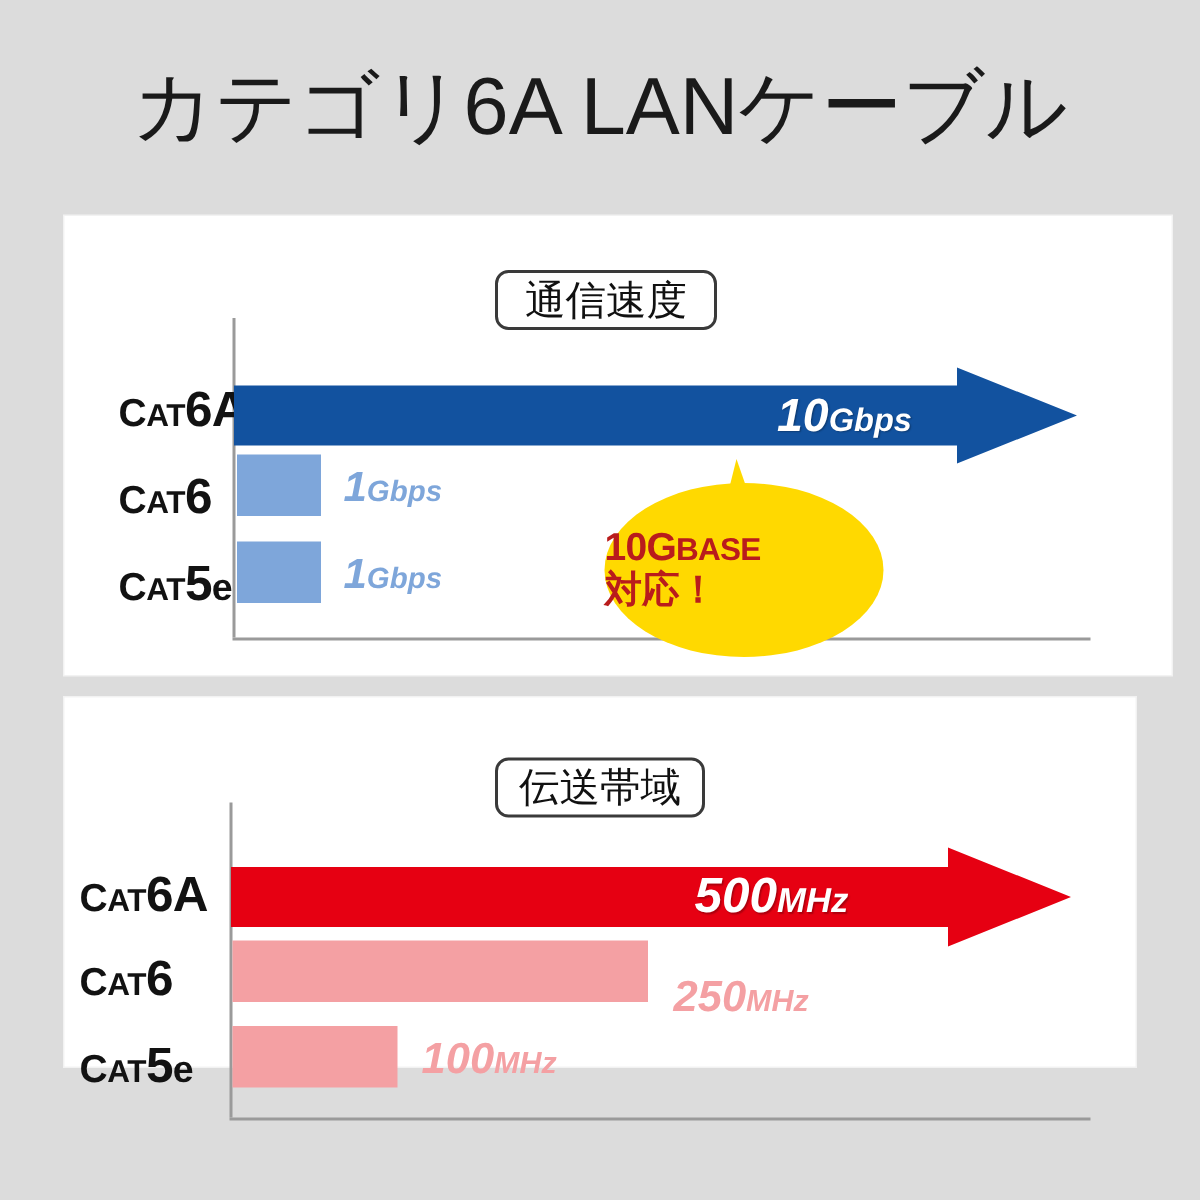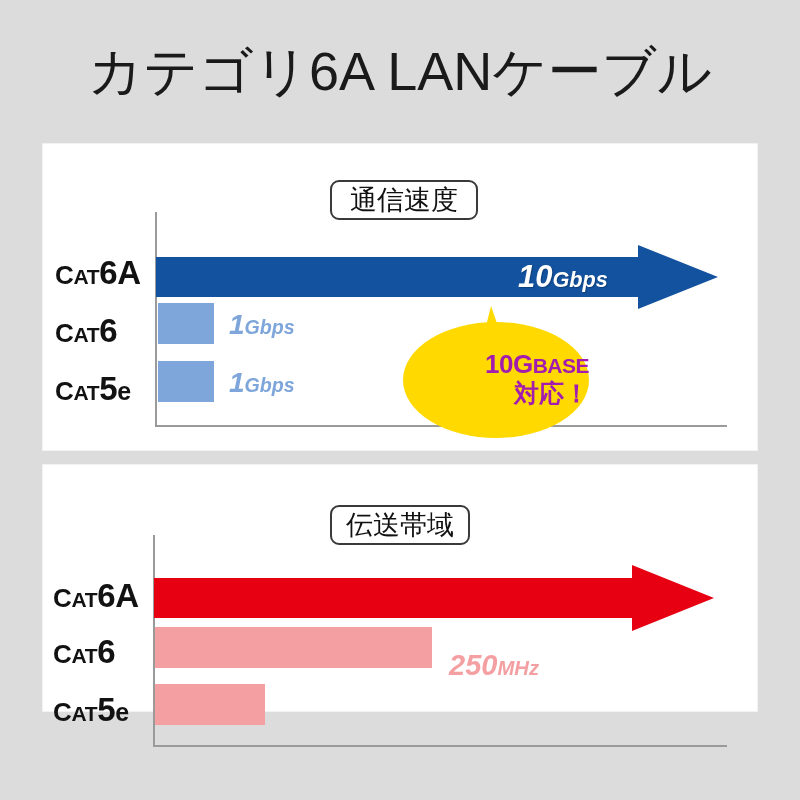--- a/index.html
+++ b/index.html
@@ -31,21 +31,21 @@
   }
 
   
   .panel {
     position: absolute;
     left: 43px;
     width: 714px;
     background: #ffffff;
     box-shadow: 0 0 0 1px #f2f2f2;
   }
-  #panel-speed { top: 144px; height: 306px; }
+  #panel-speed { top: 144px; height: 306px; padding-left: 24px; }
   #panel-bandwidth { top: 465px; height: 246px; }
 
   .plot {
     position: absolute;
     left: 0; top: 0;
     width: 100%; height: 100%;
   }
 
   
   .axis-v {
@@ -139,22 +139,22 @@
   #callout .bubble-svg {
     position: absolute;
     left: 0; top: 0;
     overflow: visible;
   }
   #callout .callout-text {
     position: absolute;
     left: 0;
     top: 44px;
     width: 186px;
-    text-align: right;
-    color: #a21caf;
+    text-align: left;
+    color: #b91c1c;
     font-weight: bold;
     line-height: 1.12;
     z-index: 2;
   }
   #callout .line1 { font-size: 26px; letter-spacing: -0.5px; }
   #callout .line1 .small { font-size: 21px; }
   #callout .line2 { font-size: 25px; letter-spacing: 0px; }
 </style>
 </head>
 <body>
@@ -232,22 +232,28 @@
     </div>
     <div class="cat-label" style="top:228px; width:100px; right:604px;">
       <span class="cat-pre"><span class="cap">C</span><span>AT</span></span><span class="cat-num">5</span><span class="cat-suffix-small">e</span>
     </div>
 
     <div class="arrow-wrap" style="left:111px; top:100px;">
       <svg width="560" height="66" viewBox="0 0 560 66">
         <polygon points="0,13 478,13 478,0 560,33 478,66 478,53 0,53" fill="#e60012"></polygon>
       </svg>
     </div>
+    <div class="val val-on-arrow" style="left:420px; top:115px; font-size:33px;">
+      <span>500</span><span class="unit">MHz</span>
+    </div>
 
     <div class="bar bar-pink" style="left:112px; top:162px; width:277px; height:41px;"></div>
     <div class="val val-pink" style="left:406px; top:186px; font-size:29px;">
       <span>250</span><span class="unit">MHz</span>
     </div>
 
     <div class="bar bar-pink" style="left:112px; top:219px; width:110px; height:41px;"></div>
+    <div class="val val-pink" style="left:238px; top:227px; font-size:29px;">
+      <span>100</span><span class="unit">MHz</span>
+    </div>
 
   </div>
 </div>
 
 </body></html>

